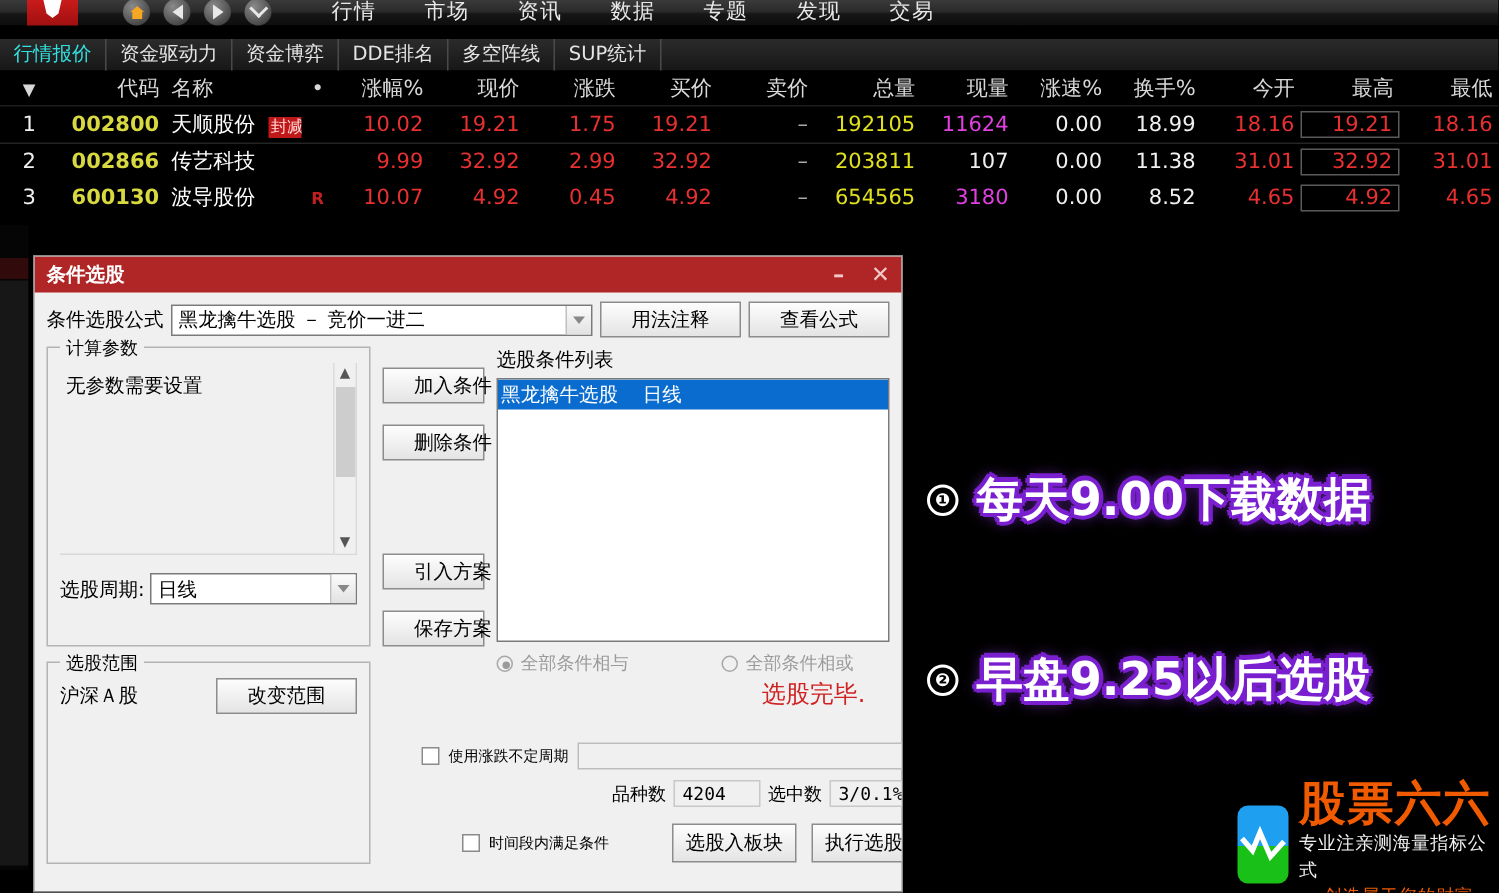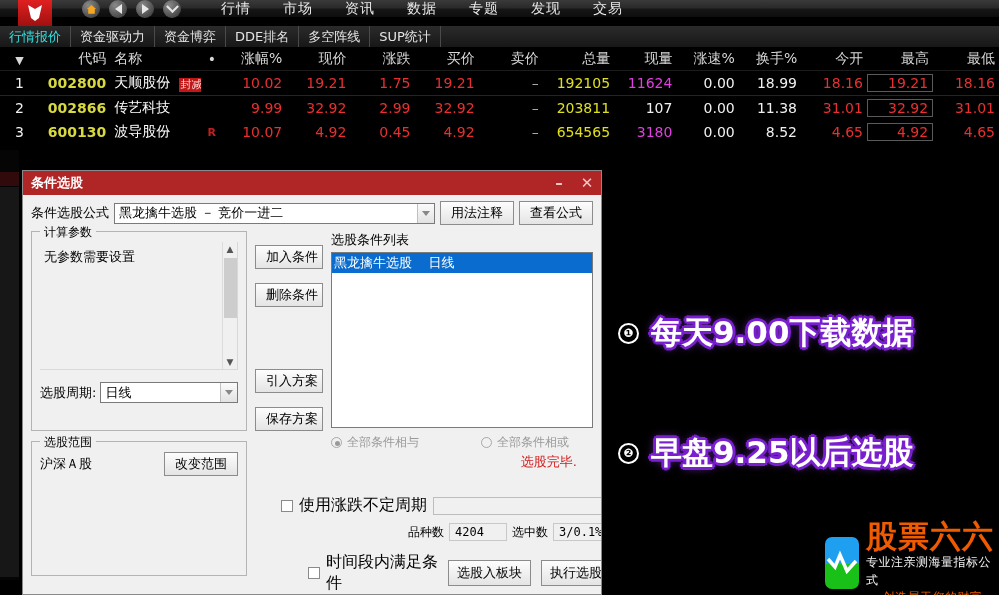--- a/index.html
+++ b/index.html
@@ -8,21 +8,21 @@
     width:999px; height:595px; position:relative; overflow:hidden;
     font-family:"DejaVu Sans","Liberation Sans",sans-serif;
     background:#000; color:#fff;
   }
 
   
   #toolbar{
     position:absolute; left:0; top:0; width:999px; height:18px;
     background:linear-gradient(to bottom,#3a3a3a 0%,#2a2a2a 45%,#161616 55%,#0d0d0d 100%);
     border-bottom:1px solid #000;
-    display:flex; align-items:flex-start;
+    display:flex; align-items:flex-end;
   }
   .tb-logo{
     width:34px;height:26px;background:linear-gradient(to bottom,#e02020,#a01010);
     display:flex;align-items:center;justify-content:center;
     margin-left:18px;
   }
   .tb-logo svg{display:block;}
   .tb-icons{display:flex;align-items:center;gap:9px;margin-left:30px;}
   .circ{
     width:18px;height:18px;border-radius:50%;
@@ -124,21 +124,21 @@
   }
   .combo .cval{flex:1;overflow:hidden;white-space:nowrap;}
   .combo .carrow{
     width:17px;height:19px;background:linear-gradient(to bottom,#fbfbfb,#e2e2e2);
     border-left:1px solid #c0c0c0;display:flex;align-items:center;justify-content:center;
   }
   .caret{width:0;height:0;border-left:4px solid transparent;border-right:4px solid transparent;
          border-top:5px solid #888;}
   .btn{
     background:linear-gradient(to bottom,#fdfdfd,#e4e4e4);
-    border:1px solid #8c8c8c;font-size:13px;padding:2px 10px;
+    border:1px solid #8c8c8c;font-size:13px;padding:2px 20px;
     white-space:nowrap;color:#000;cursor:default;
   }
 
   .mid{display:flex;gap:8px;}
 
   
   .gbox{
     border:1px solid #b4b4b4;position:relative;padding:10px 8px 8px 8px;
   }
   .gbox > .legend{
@@ -182,31 +182,31 @@
   .radio-row .r{display:flex;align-items:center;gap:5px;}
   .radio-row .r:first-child{width:150px;}
   .rbtn{
     width:11px;height:11px;border-radius:50%;border:1px solid #a8a8a8;background:#f0f0f0;
     display:inline-block;position:relative;
   }
   .rbtn.on::after{
     content:"";position:absolute;left:3px;top:3px;width:5px;height:5px;border-radius:50%;
     background:#9a9a9a;
   }
-  .done-note{color:#d02020;font-size:13px;text-align:right;margin-top:2px;padding-right:16px;}
+  .done-note{color:#d02020;font-size:16px;text-align:right;margin-top:2px;padding-right:16px;}
 
   
   #bottom{position:absolute;left:258px;top:300px;width:330px;}
   .cb{width:12px;height:12px;border:1px solid #8a8a8a;background:#fff;display:inline-block;
       position:relative;flex:none;}
   .cb.checked::after{
     content:"";position:absolute;left:2px;top:0px;width:4px;height:8px;
     border-right:2px solid #2a9a2a;border-bottom:2px solid #2a9a2a;transform:rotate(40deg);
   }
-  .cbrow{display:flex;align-items:center;gap:6px;font-size:16px;}
+  .cbrow{display:flex;align-items:center;gap:6px;font-size:10px;}
   .tfield{
     height:18px;background:#f0f0f0;border:1px solid #bdbdbd;flex:1;
   }
   .numrow{display:flex;align-items:center;gap:5px;margin-top:7px;justify-content:flex-end;}
   .numbox{
     background:#f0f0f0;border:1px solid #c8c8c8;font-size:12px;padding:1px 5px;min-width:58px;
     font-family:"DejaVu Sans Mono","Liberation Mono",monospace;
   }
   .optrow{display:flex;align-items:center;gap:8px;margin-top:9px;}
   .lastrow{display:flex;align-items:center;gap:10px;margin-top:11px;}

